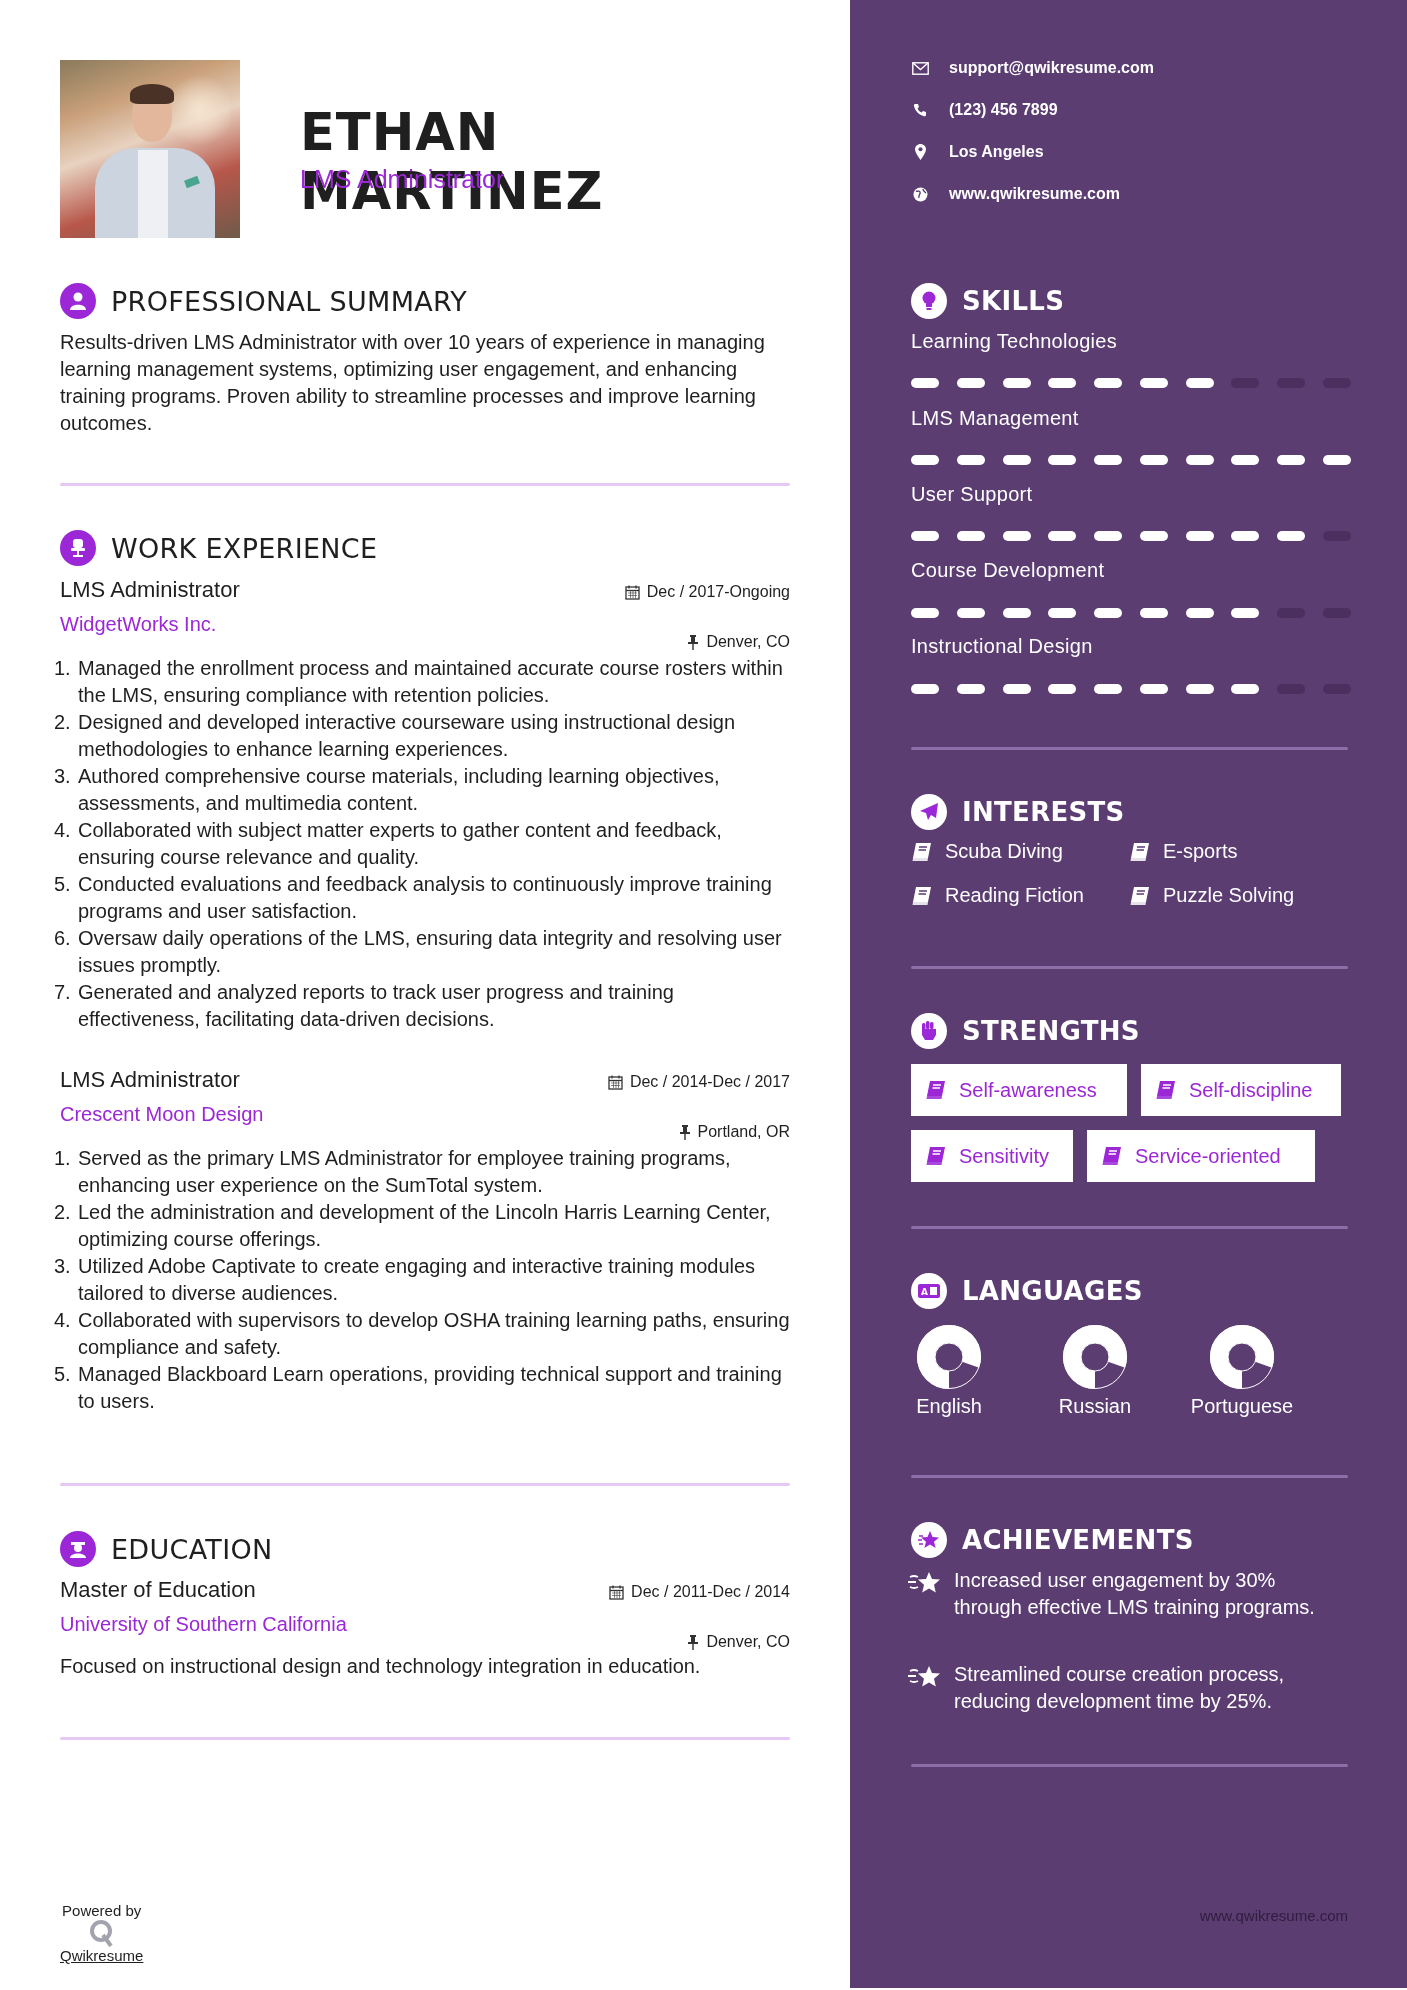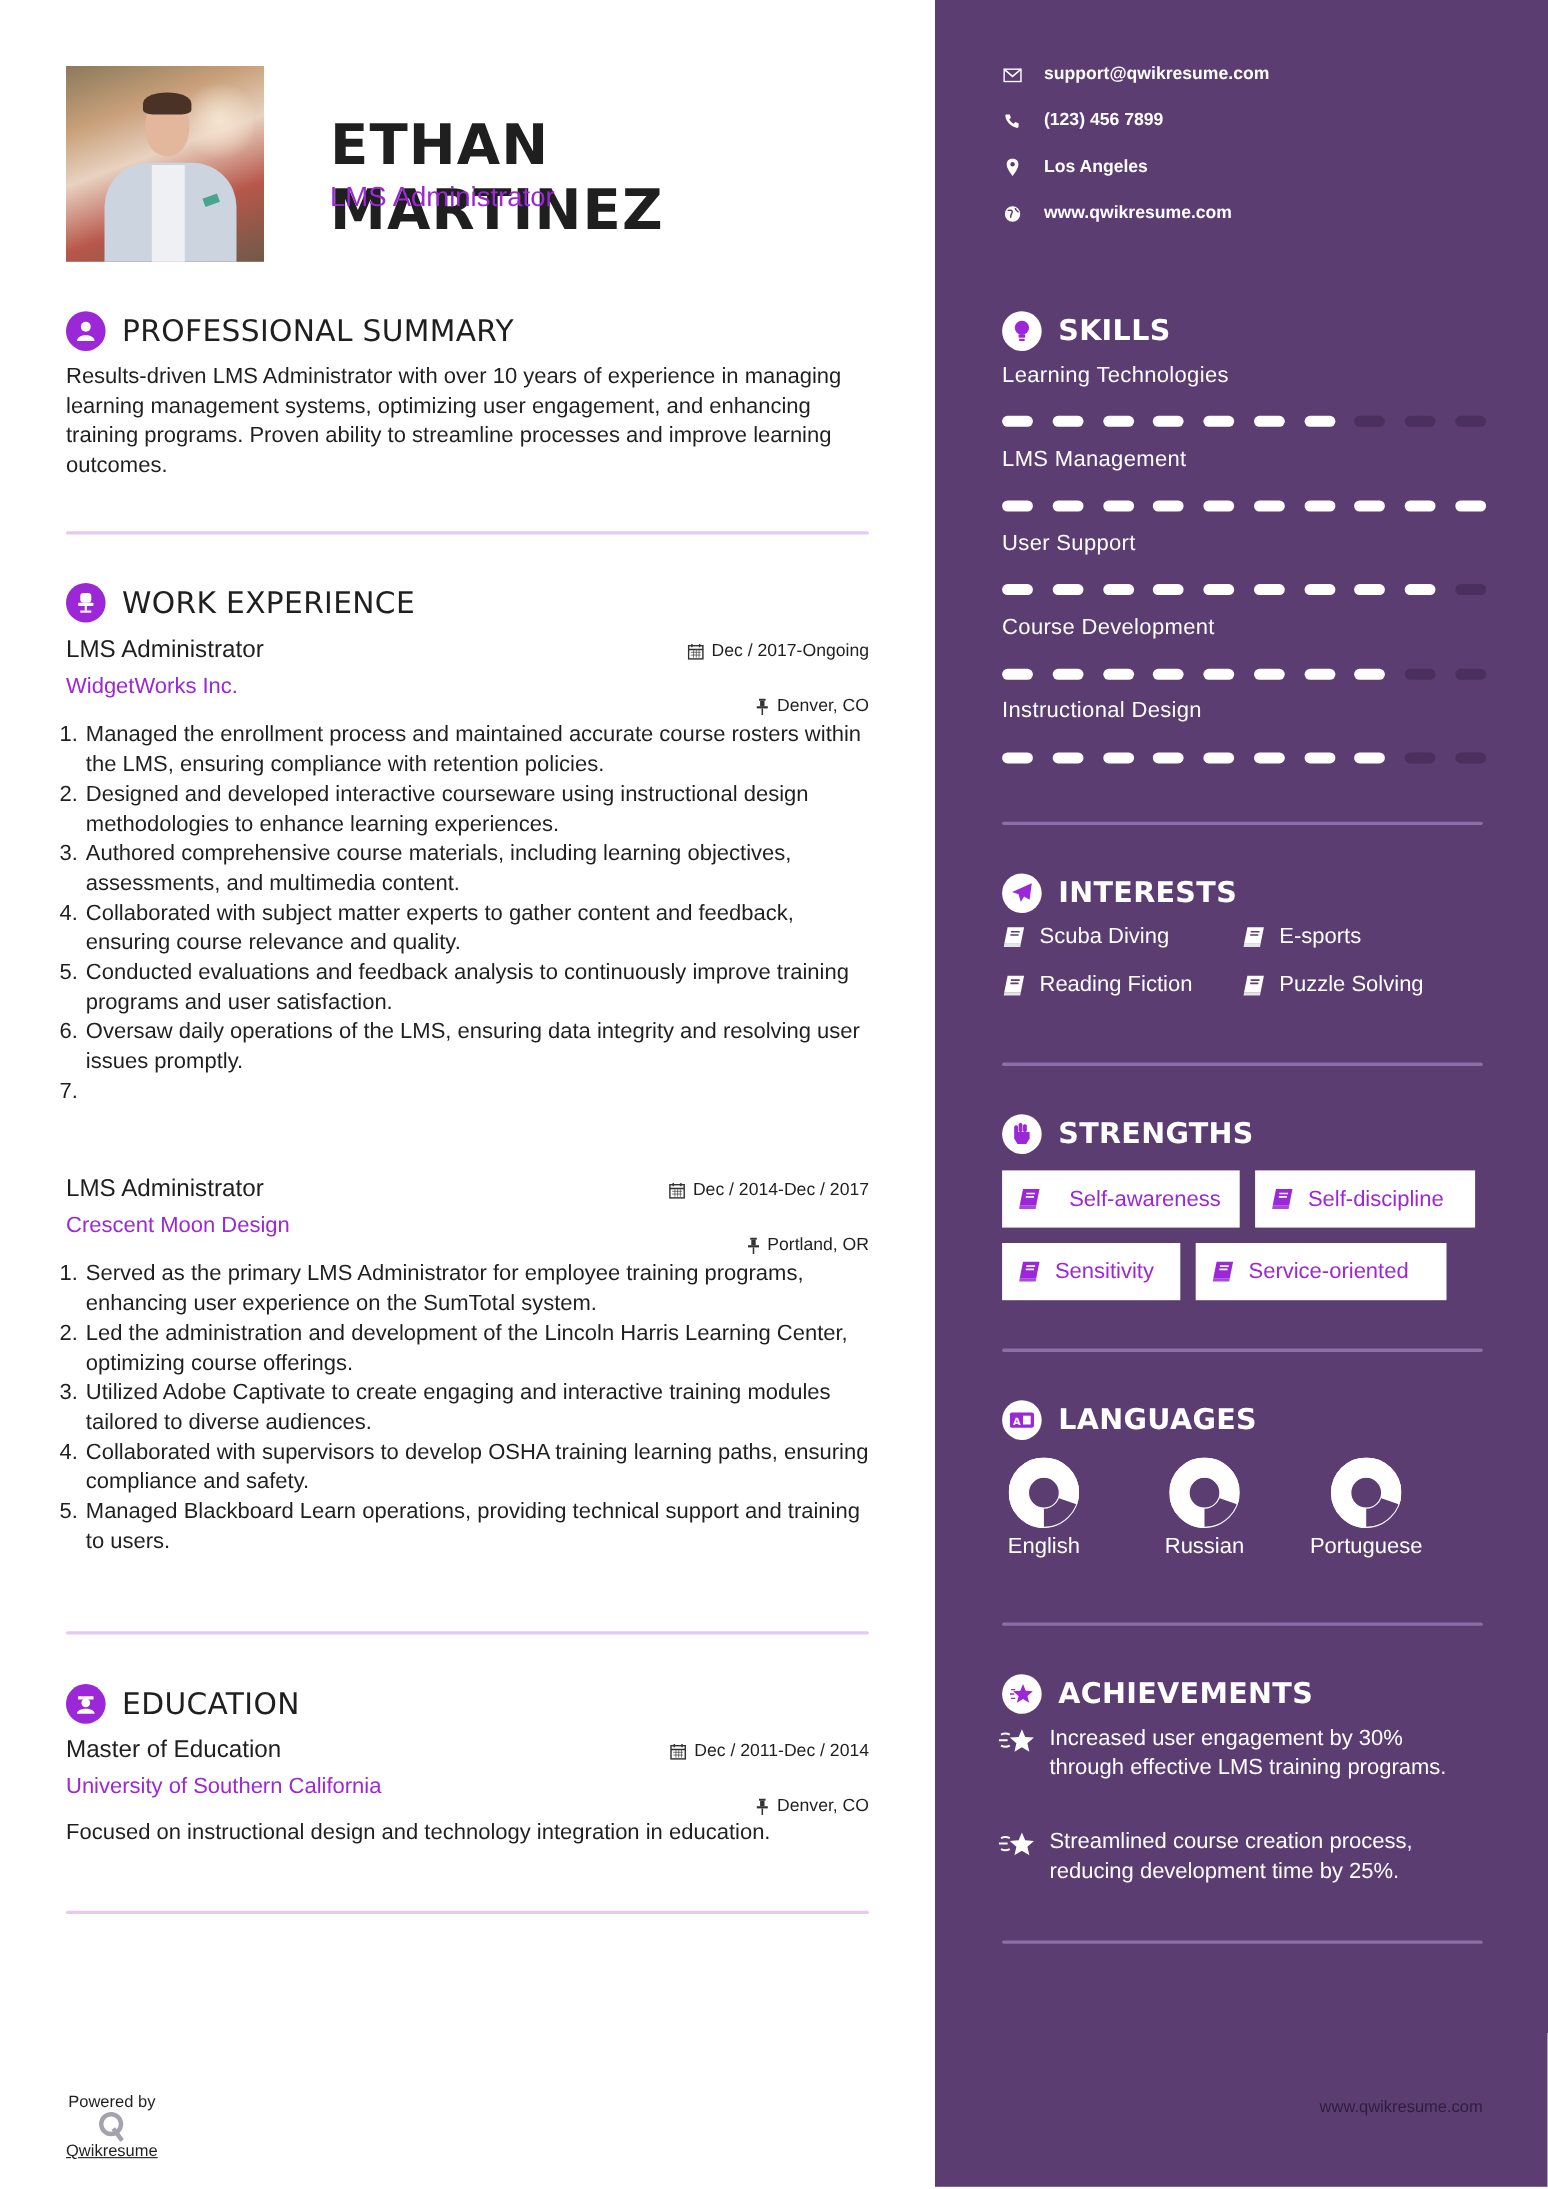--- a/index.html
+++ b/index.html
@@ -145,21 +145,21 @@
         <span>Denver, CO</span>
       </div>
     </div>
     <ol class="bullets">
       <li><span class="num">1.</span><span>Managed the enrollment process and maintained accurate course rosters within the LMS, ensuring compliance with retention policies.</span></li>
       <li><span class="num">2.</span><span>Designed and developed interactive courseware using instructional design methodologies to enhance learning experiences.</span></li>
       <li><span class="num">3.</span><span>Authored comprehensive course materials, including learning objectives, assessments, and multimedia content.</span></li>
       <li><span class="num">4.</span><span>Collaborated with subject matter experts to gather content and feedback, ensuring course relevance and quality.</span></li>
       <li><span class="num">5.</span><span>Conducted evaluations and feedback analysis to continuously improve training programs and user satisfaction.</span></li>
       <li><span class="num">6.</span><span>Oversaw daily operations of the LMS, ensuring data integrity and resolving user issues promptly.</span></li>
-      <li><span class="num">7.</span></li>
+      <li><span class="num">7.</span><span>Generated and analyzed reports to track user progress and training effectiveness, facilitating data-driven decisions.</span></li>
     </ol>
   </div>
 
   <div class="job" style="top:1067px;">
     <div class="job-row">
       <div class="job-title">LMS Administrator</div>
       <div class="job-date">
         <svg width="15" height="15" viewBox="0 0 15 15">
             <rect x="1" y="2" width="13" height="12" fill="none" stroke="#333" stroke-width="1.3"></rect>
             <line x1="1" y1="5.5" x2="14" y2="5.5" stroke="#333" stroke-width="1.3"></line>
@@ -412,21 +412,21 @@
     <div class="sec-icon">
       <svg width="20" height="22" viewBox="0 0 20 22">
           <rect x="3" y="3" width="3.5" height="7" rx="1.5" fill="#9b27d6"></rect>
           <rect x="7" y="1" width="3.5" height="8" rx="1.5" fill="#9b27d6"></rect>
           <rect x="11" y="2" width="3.5" height="7" rx="1.5" fill="#9b27d6"></rect>
           <path d="M3 9 H17 V15 L14 20 H6 L3 15 Z" fill="#9b27d6"></path>
         </svg>
     </div>
     <div class="sec-title">STRENGTHS</div>
   </div>
-  <div class="chip" style="left:61px; top:1064px; width:216px;gap:13px;">
+  <div class="chip" style="left:61px; top:1064px; width:216px;">
     <svg width="22" height="20" viewBox="0 0 22 20">
         <path d="M5 1 H20 L17 16 H2 Z" fill="#9b27d6"></path>
         <path d="M2 16 H17 L16.5 19 H1.5 Z" fill="#9b27d6" opacity="0.85"></path>
         <path d="M8 5 H16 M7.5 8 H15" stroke="#fff" stroke-width="1.5"></path>
       </svg>
     <span>Self-awareness</span>
   </div>
   <div class="chip" style="left:291px; top:1064px; width:200px;">
     <svg width="22" height="20" viewBox="0 0 22 20">
         <path d="M5 1 H20 L17 16 H2 Z" fill="#9b27d6"></path>

